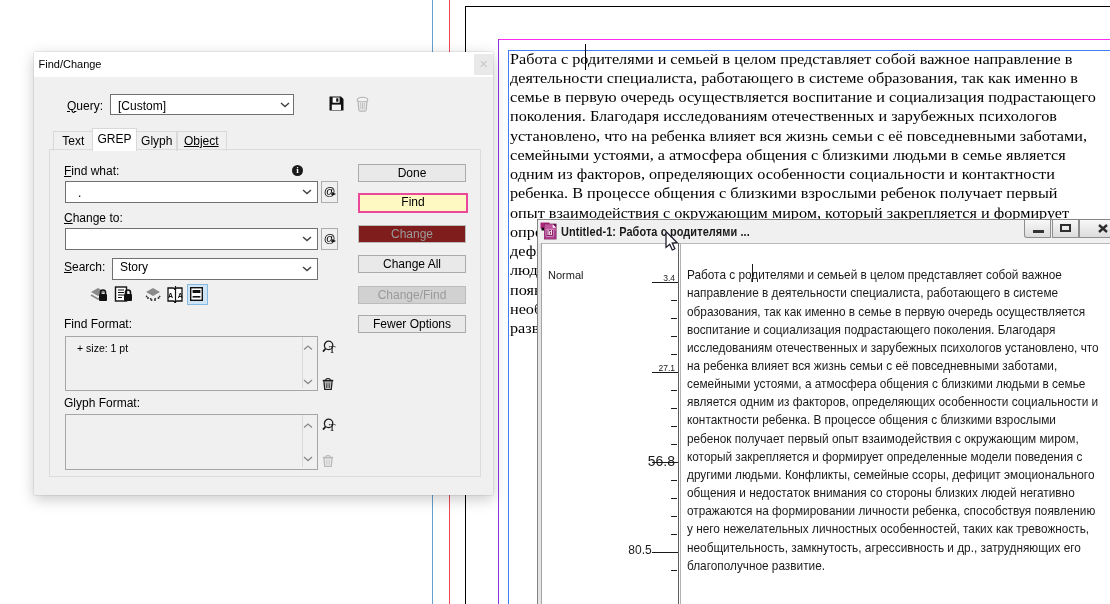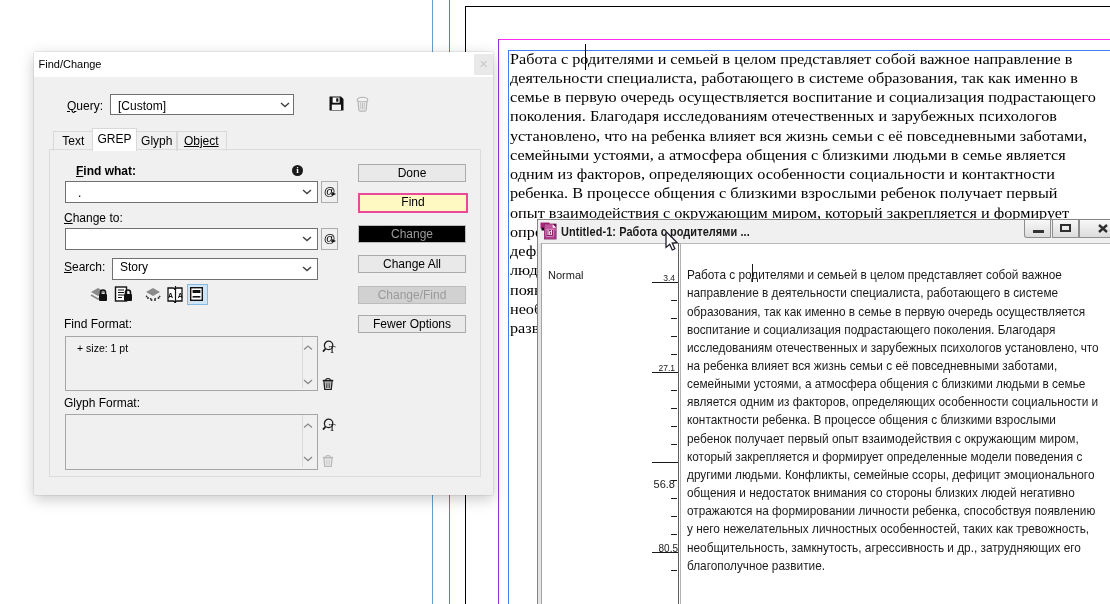--- a/index.html
+++ b/index.html
@@ -71,21 +71,21 @@
   </svg>
 
   <div class="abs" style="left:18.5px;top:79px;width:39.5px;height:19px;border:1px solid #d9d9d9;border-bottom:none;text-align:center;line-height:19px;">Text</div>
   <div class="abs" style="left:58px;top:76px;width:43px;height:22px;background:#fff;border:1px solid #d9d9d9;border-bottom:none;text-align:center;line-height:20px;z-index:3;">GREP</div>
   <div class="abs" style="left:101.5px;top:79px;width:40.5px;height:19px;border:1px solid #d9d9d9;border-bottom:none;text-align:center;line-height:19px;">Glyph</div>
   <div class="abs" style="left:142px;top:79px;width:48.5px;height:19px;border:1px solid #d9d9d9;border-bottom:none;text-align:center;line-height:19px;text-decoration:underline;">Object</div>
 
   <div class="abs" style="left:15px;top:97px;width:430px;height:326.5px;border:1px solid #dcdcdc;
        box-shadow:inset 0 0 0 0 #fff;background:transparent;"></div>
 
-  <div class="abs" style="left:42px;top:112.5px;font-weight:bold;"><span style="text-decoration:underline">F</span>ind what:</div>
+  <div class="abs" style="left:30px;top:112.5px;"><span style="text-decoration:underline">F</span>ind what:</div>
   <div class="abs" style="left:258px;top:113px;width:11px;height:11px;border-radius:50%;background:#1a1a1a;color:#fff;
        font-size:9px;font-weight:bold;text-align:center;line-height:11px;font-family:'Liberation Serif',serif;">i</div>
   <div class="abs" style="left:31px;top:129px;width:250.5px;height:20px;background:#fff;border:1px solid #707070;"></div>
   <div class="abs" style="left:44px;top:134px;">.</div>
   <svg class="abs" style="left:268px;top:137px;" width="10" height="6" viewBox="0 0 10 6">
       <path d="M1 1 L5 4.6 L9 1" stroke="#404040" fill="none" stroke-width="1.4"></path>
     </svg>
   <div class="abs" style="left:287px;top:129px;width:15px;height:20px;background:#f0f0f0;border:1px solid #adadad;
        text-align:center;line-height:19px;font-size:11.5px;">@<span style="position:absolute;right:1px;bottom:-1px;font-size:8px;color:#111;">▸</span></div>
 
@@ -175,21 +175,21 @@
   </svg>
   <svg class="abs" style="left:287.5px;top:402.5px;" width="12" height="13.5" viewBox="0 0 16 18">
     <path d="M2.5 5 l1.2 11.5 h8.6 l1.2-11.5 z" fill="#f2f2f2" stroke="#b9b9b9" stroke-width="1.7"></path>
     <path d="M1 4.6 h14" stroke="#b9b9b9" stroke-width="1.7"></path>
     <path d="M5 4.2 c0-3 6-3 6 0" fill="none" stroke="#b9b9b9" stroke-width="1.5"></path>
     <path d="M5.4 7 l.5 7.5 M8 7 v7.5 M10.6 7 l-.5 7.5" stroke="#c4c4c4" stroke-width="1.2"></path>
   </svg>
 
   <div class="abs" style="left:324px;top:112px;width:106px;height:16px;background:#e9e9e9;border:1px solid #ababab;text-align:center;line-height:16px;">Done</div>
   <div class="abs" style="left:324px;top:141px;width:106px;height:16px;background:#fef9c3;border:2px solid #ec4899;text-align:center;line-height:15px;">Find</div>
-  <div class="abs" style="left:324px;top:173px;width:106px;height:16px;background:#000000;border:1px solid #bcbcbc;text-align:center;line-height:16px;color:#9a9a9a;">Change</div>
+  <div class="abs" style="left:324px;top:173px;width:106px;height:16px;background:#7f1d1d;border:1px solid #bcbcbc;text-align:center;line-height:16px;color:#9a9a9a;">Change</div>
   <div class="abs" style="left:324px;top:203px;width:106px;height:16px;background:#e9e9e9;border:1px solid #ababab;text-align:center;line-height:16px;">Change All</div>
   <div class="abs" style="left:324px;top:234px;width:106px;height:16px;background:#d1d1d1;border:1px solid #bcbcbc;text-align:center;line-height:16px;color:#9a9a9a;">Change/Find</div>
   <div class="abs" style="left:324px;top:263px;width:106px;height:16px;background:#e9e9e9;border:1px solid #ababab;text-align:center;line-height:16px;">Fewer Options</div>
 </div>
 
 <div class="abs" id="story" style="left:537px;top:219px;width:573px;height:385px;background:#fff;
      border:1px solid #848484;border-right:none;border-bottom:none;">
 
   <div class="abs" style="left:0;top:0;width:573px;height:23px;background:#f0f0f0;border-bottom:1px solid #b9b9b9;"></div>
 
@@ -254,26 +254,26 @@
   <div class="abs" style="left:133px;top:98.3px;width:6px;height:1px;background:#1a1a1a;"></div>
   <div class="abs" style="left:133px;top:116.3px;width:6px;height:1px;background:#1a1a1a;"></div>
   <div class="abs" style="left:133px;top:134.3px;width:6px;height:1px;background:#1a1a1a;"></div>
   <div class="abs" style="left:114px;top:152.3px;width:25.5px;height:1px;background:#1a1a1a;"></div>
   <div class="abs" style="left:99px;top:143.3px;width:38px;text-align:right;font-size:8.5px;color:#1a1a1a;">27.1</div>
   <div class="abs" style="left:133px;top:170.3px;width:6px;height:1px;background:#1a1a1a;"></div>
   <div class="abs" style="left:133px;top:188.3px;width:6px;height:1px;background:#1a1a1a;"></div>
   <div class="abs" style="left:133px;top:206.3px;width:6px;height:1px;background:#1a1a1a;"></div>
   <div class="abs" style="left:133px;top:224.3px;width:6px;height:1px;background:#1a1a1a;"></div>
   <div class="abs" style="left:114px;top:242.3px;width:25.5px;height:1px;background:#1a1a1a;"></div>
-  <div class="abs" style="left:99px;top:233.3px;width:38px;text-align:right;font-size:11px;color:#1a1a1a;margin-top:25px;">56.8</div>
+  <div class="abs" style="left:99px;top:233.3px;width:38px;text-align:right;font-size:14px;color:#1a1a1a;">56.8</div>
   <div class="abs" style="left:133px;top:260.3px;width:6px;height:1px;background:#1a1a1a;"></div>
   <div class="abs" style="left:133px;top:278.3px;width:6px;height:1px;background:#1a1a1a;"></div>
   <div class="abs" style="left:133px;top:296.3px;width:6px;height:1px;background:#1a1a1a;"></div>
   <div class="abs" style="left:133px;top:314.3px;width:6px;height:1px;background:#1a1a1a;"></div>
   <div class="abs" style="left:114px;top:332.3px;width:25.5px;height:1px;background:#1a1a1a;"></div>
-  <div class="abs" style="left:102px;top:323.3px;width:38px;text-align:right;font-size:10px;color:#1a1a1a;">80.5</div>
+  <div class="abs" style="left:83px;top:323.3px;width:38px;text-align:center;font-size:12px;color:#1a1a1a;">80.5</div>
   <div class="abs" style="left:133px;top:350.3px;width:6px;height:1px;background:#1a1a1a;"></div>
   </div>
 </div>
 
 <svg class="abs" style="left:664.5px;top:231px;" width="15" height="20" viewBox="0 0 15 20">
   <path d="M1 0.5 L1 16.4 L4.7 13.2 L7.3 19 L9.9 17.8 L7.2 12.1 L12.2 11.7 Z" fill="#fff" stroke="#1b1b2b" stroke-width="1.25"></path>
 </svg>
 
 </body></html>

